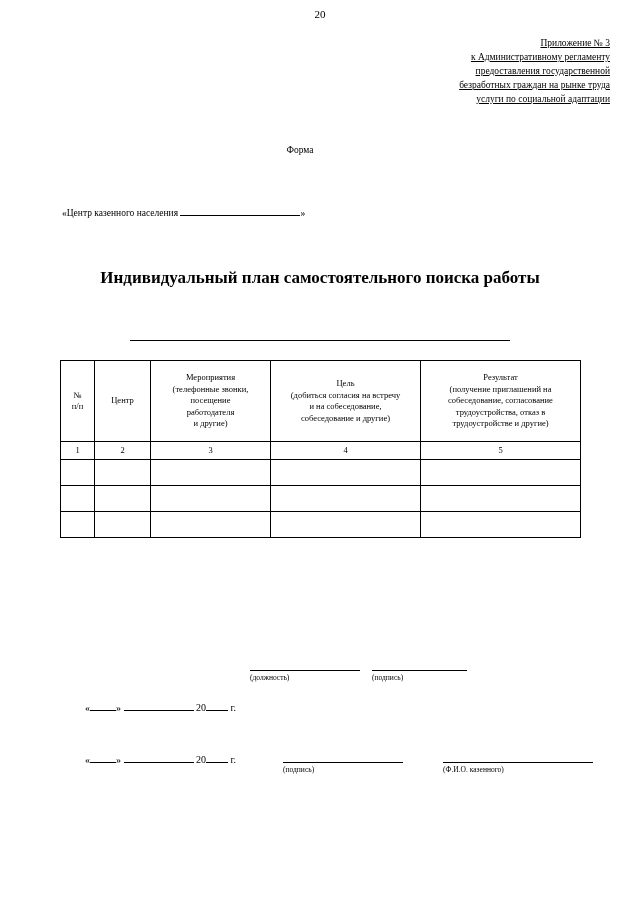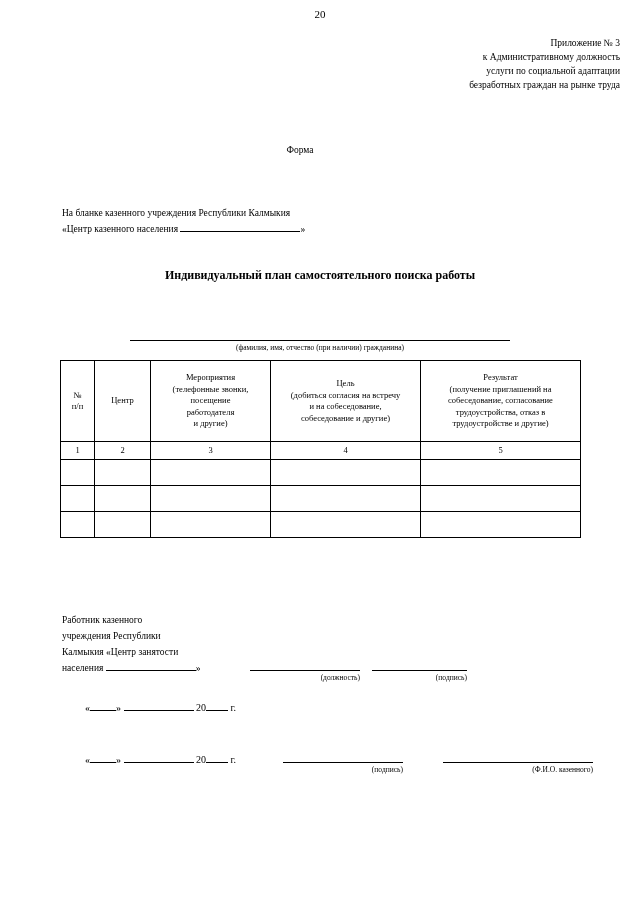--- a/index.html
+++ b/index.html
@@ -26,25 +26,26 @@
     position: absolute;
     top: 8px;
     left: 0;
     width: 640px;
     text-align: center;
     font-size: 11px;
   }
   .header-block {
     position: absolute;
     top: 36px;
-    left: 340px;
+    left: 330px;
     width: 280px;
     font-size: 9.5px;
     line-height: 14px;
     text-align: right;
+    text-decoration: underline;
   }
   .header-block div {
     white-space: nowrap;
   }
   .forma {
     position: absolute;
     top: 145px;
     left: 0;
     width: 600px;
     text-align: center;
@@ -62,21 +63,21 @@
     border-bottom: 1px solid #000;
     width: 120px;
     height: 10px;
   }
   .doc-title {
     position: absolute;
     top: 268px;
     left: 0;
     width: 640px;
     text-align: center;
-    font-size: 12px;
+    font-size: 17px;
     font-weight: bold;
   }
   .fio-line {
     position: absolute;
     top: 330px;
     left: 130px;
     width: 380px;
   }
   .fio-rule {
     border-bottom: 1px solid #000;
@@ -136,21 +137,21 @@
   }
   .sig-slots {
     position: absolute;
     top: 660px;
     left: 250px;
     width: 340px;
   }
   .sig-slot {
     display: inline-block;
     vertical-align: top;
-    text-align: right;
+    text-align: left;
   }
   .sig-rule {
     border-bottom: 1px solid #000;
     height: 10px;
   }
   .sig-cap {
     font-size: 7.5px;
     padding-top: 2px;
   }
   .slot-a { width: 110px; }
@@ -189,40 +190,39 @@
 </style>
 </head>
 <body>
 
 <div class="page">
 
   <div class="page-number">20</div>
 
   <div class="header-block">
     <div>Приложение № 3</div>
-    <div>к Административному должность</div>
+    <div>к Административному регламенту</div>
+    <div>предоставления государственной</div>
+    <div>безработных граждан на рынке труда</div>
     <div>услуги по социальной адаптации</div>
-    <div>безработных граждан на рынке труда</div>
   </div>
 
   <div class="forma">Форма</div>
 
   <div class="blank-line">
-    <div>На бланке казенного учреждения Республики Калмыкия</div>
     <div>
       <span>«Центр казенного населения</span>
       <span class="u"></span><span>»</span>
     </div>
   </div>
 
   <div class="doc-title">Индивидуальный план самостоятельного поиска работы</div>
 
   <div class="fio-line">
     <div class="fio-rule"></div>
-    <div class="fio-caption">(фамилия, имя, отчество (при наличии) гражданина)</div>
   </div>
 
   <table class="main">
     <colgroup>
       <col class="col1">
         <col class="col2">
         <col class="col3">
         <col class="col4">
         <col class="col5">
     </colgroup>
@@ -260,29 +260,20 @@
       <tr class="emptyrow">
         <td></td>
         <td></td>
         <td></td>
         <td></td>
         <td></td>
       </tr>
     </tbody>
   </table>
 
-  <div class="signer">
-    <div>Работник казенного</div>
-    <div>учреждения Республики</div>
-    <div>Калмыкия «Центр  занятости</div>
-    <div>
-      <span>населения</span>
-      <span class="u-long"></span><span>»</span>
-    </div>
-  </div>
 
   <div class="sig-slots">
     <div class="sig-slot slot-a">
       <div class="sig-rule"></div>
       <div class="sig-cap">(должность)</div>
     </div><div class="sig-slot slot-b">
       <div class="sig-rule"></div>
       <div class="sig-cap">(подпись)</div>
     </div>
   </div>

